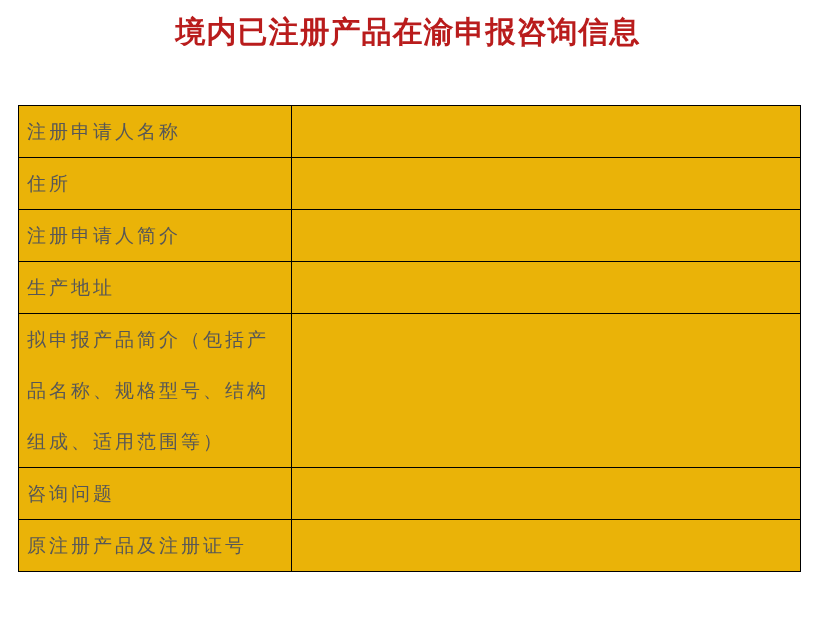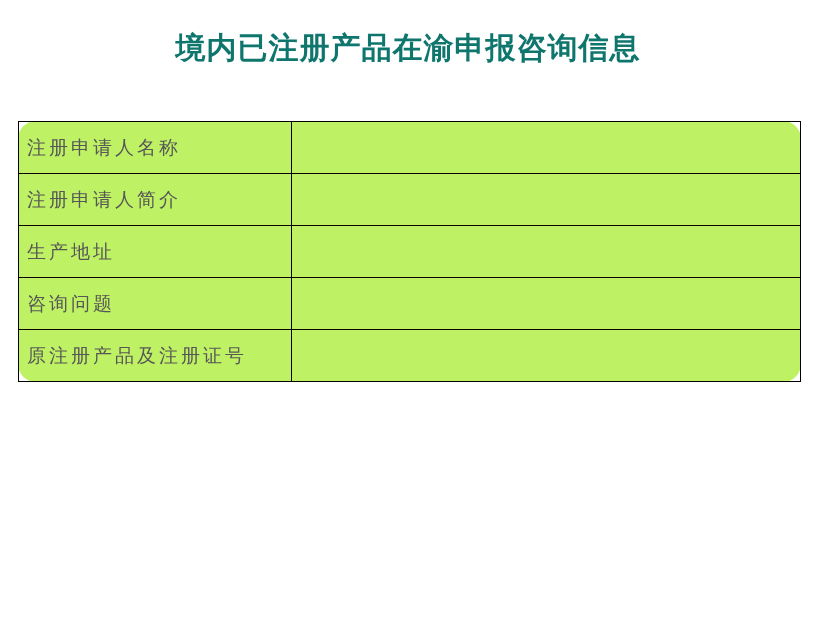--- a/index.html
+++ b/index.html
@@ -13,37 +13,36 @@
       overflow: hidden;
       font-family: "Liberation Serif", "DejaVu Serif", serif;
     }
     .page {
       width: 816px;
       height: 624px;
       background: #ffffff;
       position: relative;
     }
     .doc-title {
-      margin: 16px;
+      margin: 0;
       padding-top: 14px;
       text-align: center;
       font-family: "Liberation Sans", "DejaVu Sans", sans-serif;
       font-weight: 700;
       font-size: 30px;
       line-height: 36px;
-      color: #0f766e;
+      color: #b91c1c;
       letter-spacing: 1px;
     }
     table.info-table {
       border-collapse: collapse;
       table-layout: fixed;
       margin: 55px 0 0 18px;
       width: 772px;
-      background: #bef264;
-      border-radius: 18px;
+      background: #eab308;
     }
     table.info-table td {
       border: 1px solid #000000;
       color: #575757;
       font-size: 19px;
       letter-spacing: 3px;
       line-height: 51px;
       padding: 0 0 0 8px;
       vertical-align: middle;
       overflow: hidden;
@@ -65,25 +64,35 @@
 
   <h1 class="doc-title">境内已注册产品在渝申报咨询信息</h1>
 
   <table class="info-table">
     <tbody>
       <tr class="row-normal">
         <td class="label-cell">注册申请人名称</td>
         <td class="value-cell"></td>
       </tr>
       <tr class="row-normal">
+        <td class="label-cell">住所</td>
+        <td class="value-cell"></td>
+      </tr>
+      <tr class="row-normal">
         <td class="label-cell">注册申请人简介</td>
         <td class="value-cell"></td>
       </tr>
       <tr class="row-normal">
         <td class="label-cell">生产地址</td>
+        <td class="value-cell"></td>
+      </tr>
+      <tr class="row-tall">
+        <td class="label-cell">拟申报产品简介（包括产
+品名称、规格型号、结构
+组成、适用范围等）</td>
         <td class="value-cell"></td>
       </tr>
       <tr class="row-normal">
         <td class="label-cell">咨询问题</td>
         <td class="value-cell"></td>
       </tr>
       <tr class="row-normal">
         <td class="label-cell">原注册产品及注册证号</td>
         <td class="value-cell"></td>
       </tr>

